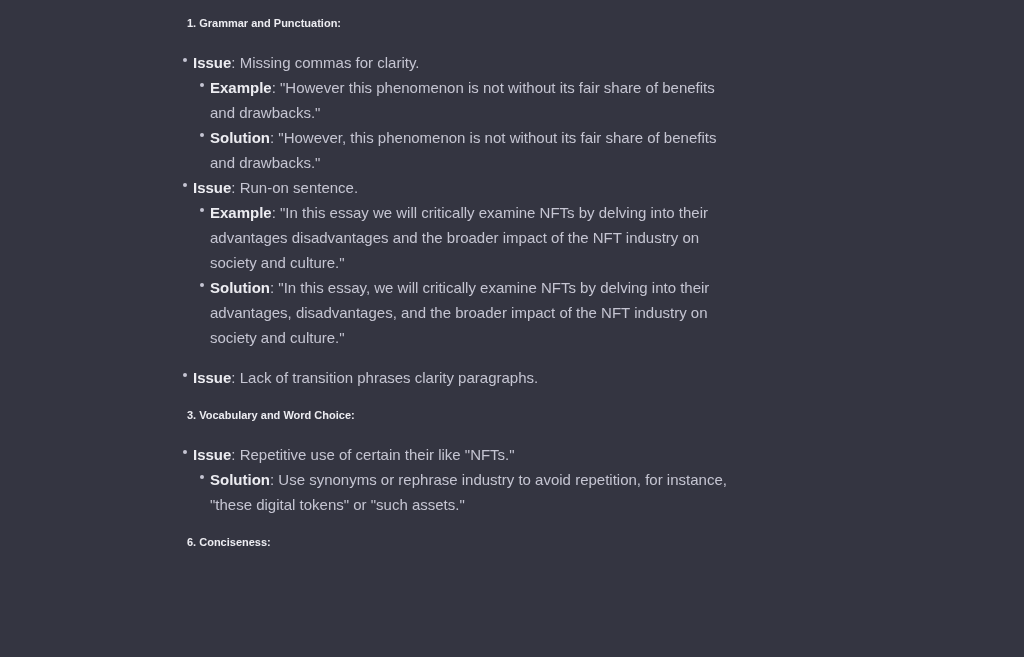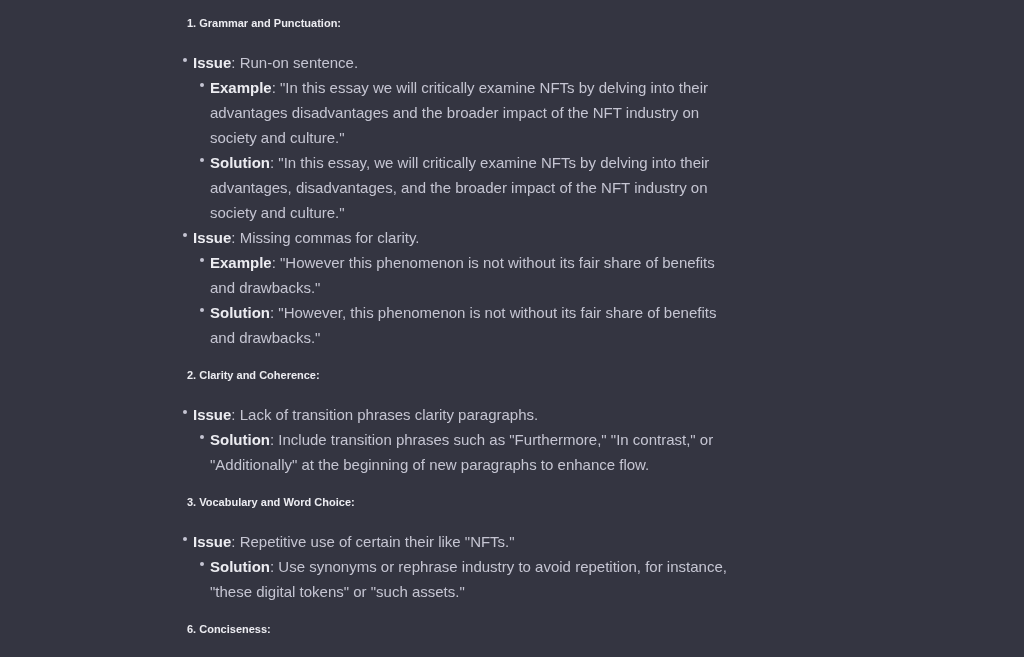--- a/index.html
+++ b/index.html
@@ -53,52 +53,46 @@
   }
 </style>
 </head>
 <body>
 
 <div class="message-content">
 
   <h3 class="section-heading">1. Grammar and Punctuation:</h3>
   <ul class="lvl1">
     <li>
+      <strong>Issue</strong><span>: Missing commas for clarity.</span>
+      <ul class="lvl2">
+        <li>
+          <strong>Example</strong><span>: "However this phenomenon is not without its fair share of benefits and drawbacks."</span>
+        </li>
+        <li>
+          <strong>Solution</strong><span>: "However, this phenomenon is not without its fair share of benefits and drawbacks."</span>
+        </li>
+      </ul>
+    </li>
+    <li>
       <strong>Issue</strong><span>: Run-on sentence.</span>
       <ul class="lvl2">
         <li>
           <strong>Example</strong><span>: "In this essay we will critically examine NFTs by delving into their advantages disadvantages and the broader impact of the NFT industry on society and culture."</span>
         </li>
         <li>
           <strong>Solution</strong><span>: "In this essay, we will critically examine NFTs by delving into their advantages, disadvantages, and the broader impact of the NFT industry on society and culture."</span>
         </li>
       </ul>
     </li>
-    <li>
-      <strong>Issue</strong><span>: Missing commas for clarity.</span>
-      <ul class="lvl2">
-        <li>
-          <strong>Example</strong><span>: "However this phenomenon is not without its fair share of benefits and drawbacks."</span>
-        </li>
-        <li>
-          <strong>Solution</strong><span>: "However, this phenomenon is not without its fair share of benefits and drawbacks."</span>
-        </li>
-      </ul>
-    </li>
   </ul>
 
-  <h3 class="section-heading">2. Clarity and Coherence:</h3>
   <ul class="lvl1">
     <li>
       <strong>Issue</strong><span>: Lack of transition phrases clarity paragraphs.</span>
-      <ul class="lvl2">
-        <li>
-          <strong>Solution</strong><span>: Include transition phrases such as "Furthermore," "In contrast," or "Additionally" at the beginning of new paragraphs to enhance flow.</span>
-        </li>
-      </ul>
     </li>
   </ul>
 
   <h3 class="section-heading">3. Vocabulary and Word Choice:</h3>
   <ul class="lvl1">
     <li>
       <strong>Issue</strong><span>: Repetitive use of certain their like "NFTs."</span>
       <ul class="lvl2">
         <li>
           <strong>Solution</strong><span>: Use synonyms or rephrase industry to avoid repetition, for instance, "these digital tokens" or "such assets."</span>

